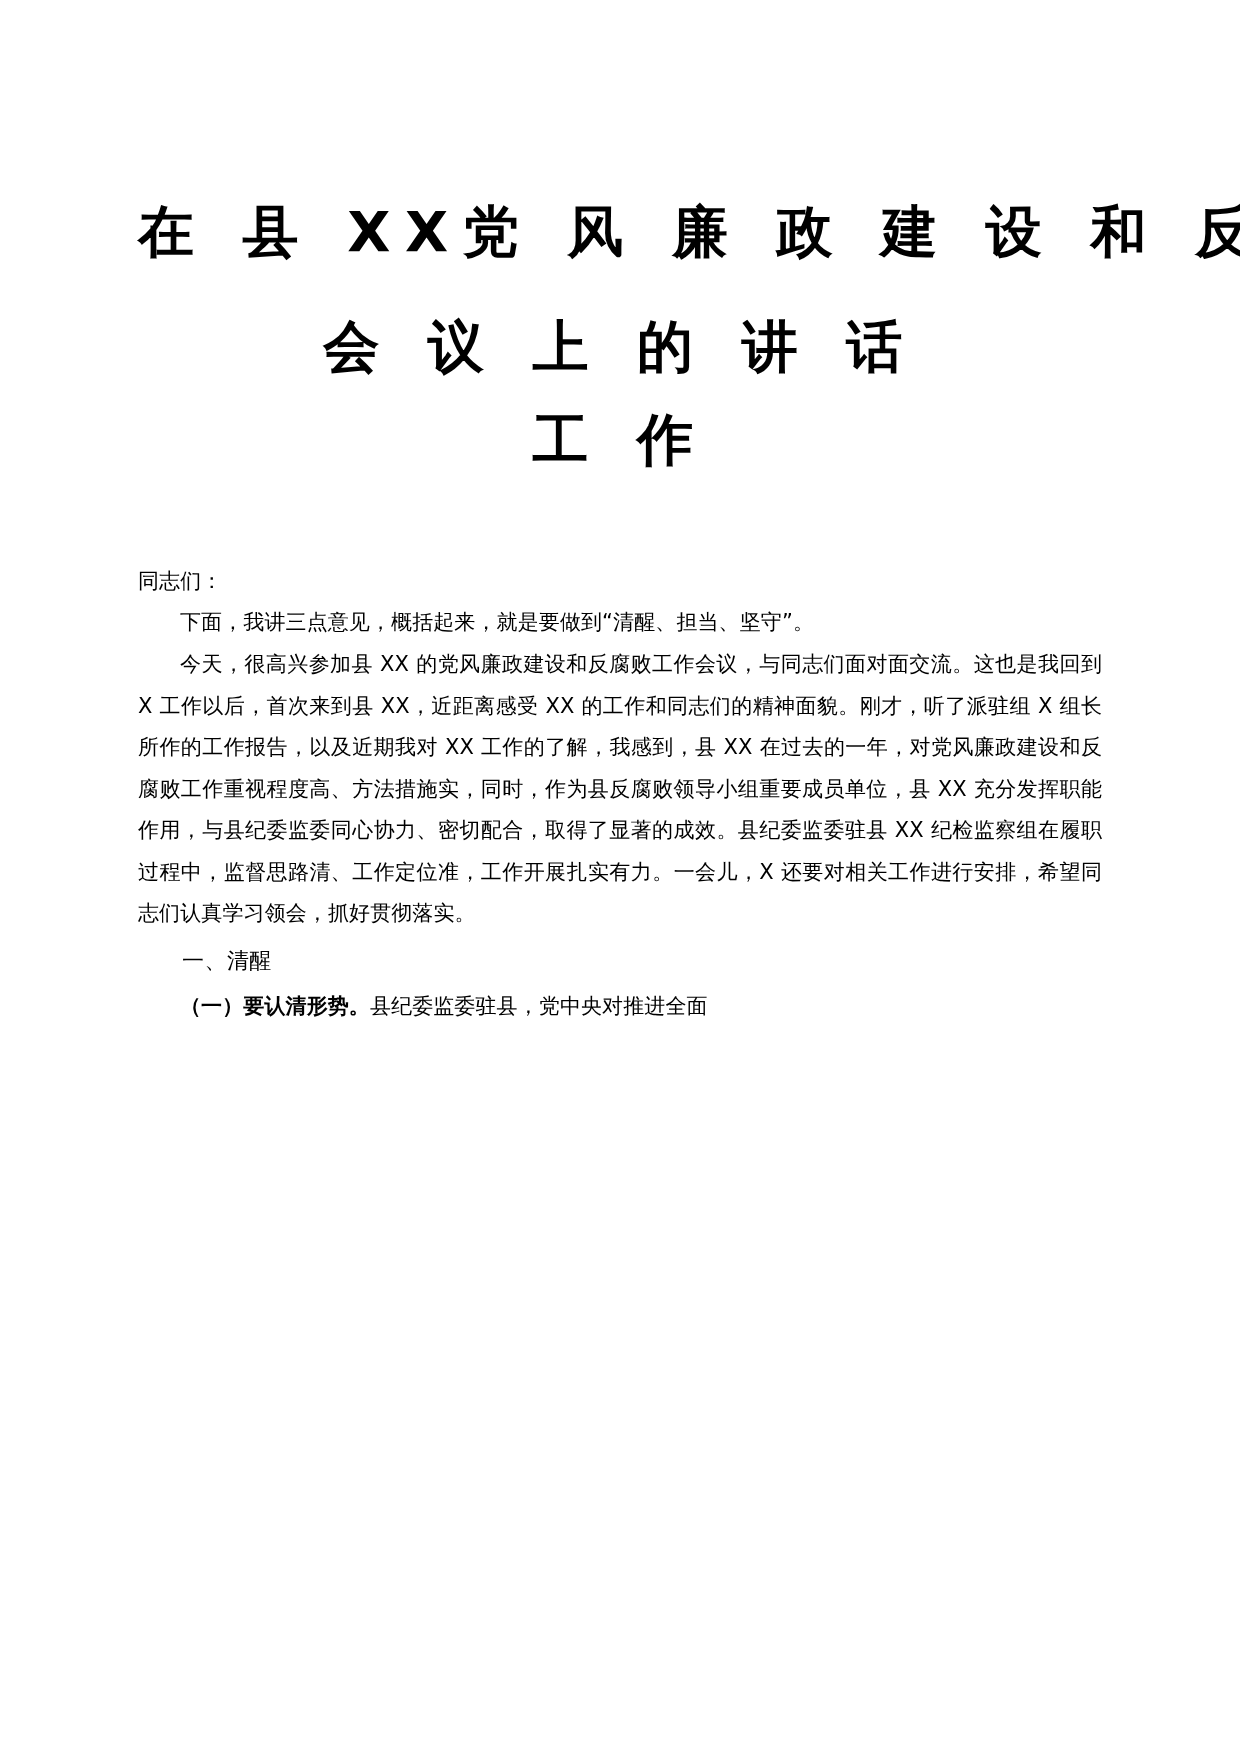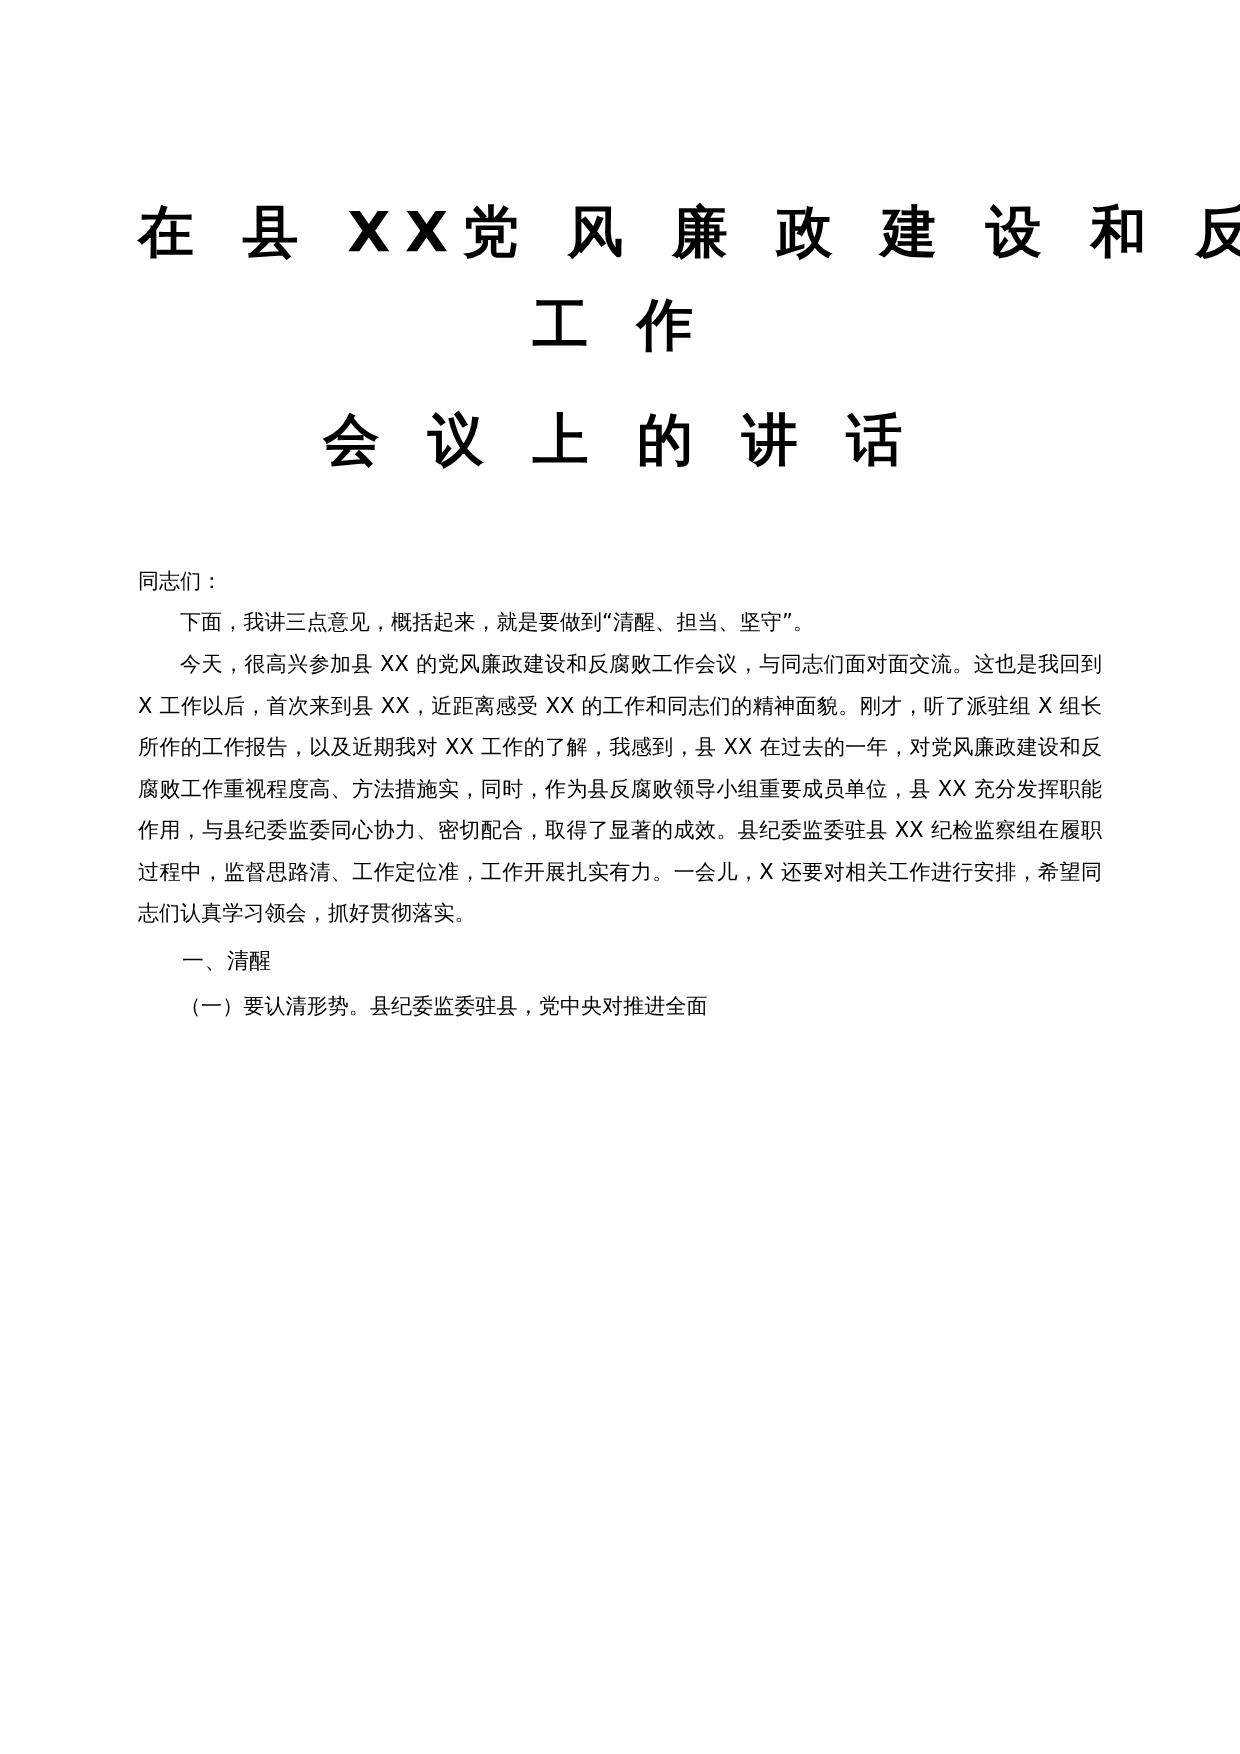--- a/index.html
+++ b/index.html
@@ -60,32 +60,32 @@
     text-indent: 2em;
   }
   .heading-small {
     font-size: 22px;
     line-height: 2.32;
     text-indent: 2em;
     margin: 0;
     letter-spacing: 0.02em;
   }
   .sub-heading-lead {
-    font-weight: 400;
+    font-weight: 700;
   }
 </style>
 </head>
 <body>
 
 <div class="page">
 
   <div class="doc-title">
     <span class="tline title-line-1">在 县 XX党 风 廉 政 建 设 和 反 腐 败</span>
+    <span class="tline title-line-3">会 议 上 的 讲 话</span>
     <span class="tline title-line-2">工 作</span>
-    <span class="tline title-line-3">会 议 上 的 讲 话</span>
   </div>
 
   <div class="body-block">
 
     <p class="para salutation">同志们：</p>
 
     <p class="para indent2">下面，我讲三点意见，概括起来，就是要做到“清醒、担当、坚守”。</p>
 
     <p class="para indent2">今天，很高兴参加县 XX 的党风廉政建设和反腐败工作会议，与同志们面对面交流。这也是我回到 X 工作以后，首次来到县 XX，近距离感受 XX 的工作和同志们的精神面貌。刚才，听了派驻组 X 组长所作的工作报告，以及近期我对 XX 工作的了解，我感到，县 XX 在过去的一年，对党风廉政建设和反腐败工作重视程度高、方法措施实，同时，作为县反腐败领导小组重要成员单位，县 XX 充分发挥职能作用，与县纪委监委同心协力、密切配合，取得了显著的成效。县纪委监委驻县 XX 纪检监察组在履职过程中，监督思路清、工作定位准，工作开展扎实有力。一会儿，X 还要对相关工作进行安排，希望同志们认真学习领会，抓好贯彻落实。</p>
 

